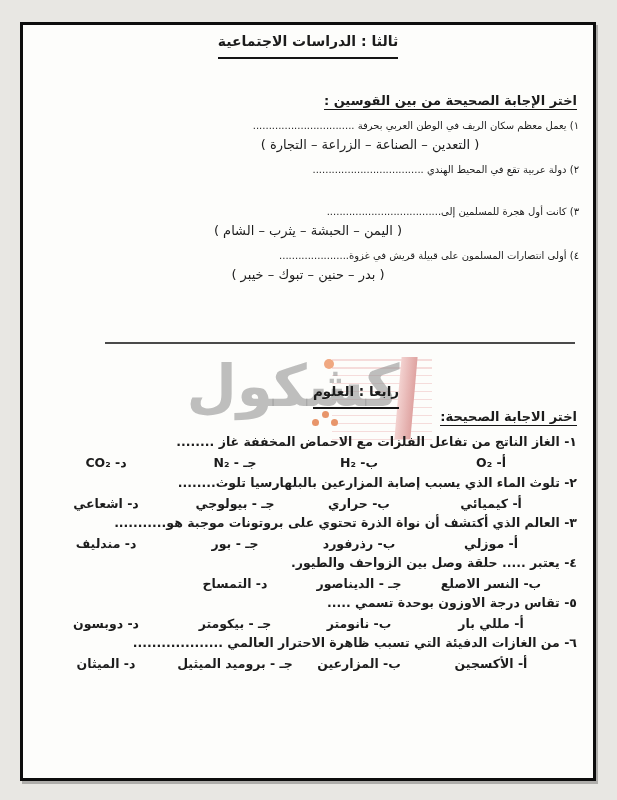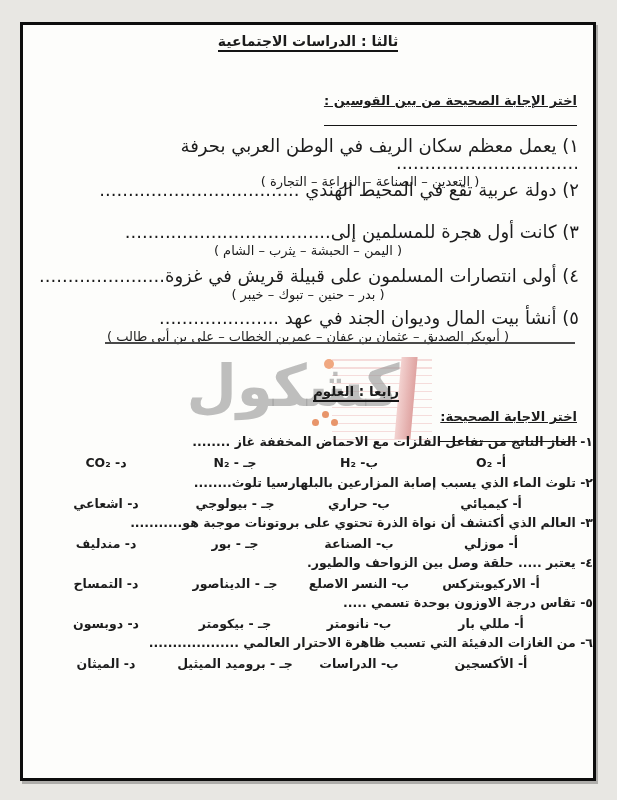--- a/index.html
+++ b/index.html
@@ -13,28 +13,28 @@
   }
   .page{
     position:absolute;left:20px;top:22px;
     width:570px;height:753px;
     background:#fdfdfb;
     border:3px solid #0d0d0d;
     box-shadow:2px 3px 0 rgba(0,0,0,0.25);
   }
   .abs{position:absolute;}
   .center-row{width:100%;text-align:center;}
-  .underlined{border-bottom:2px solid #151515;padding-bottom:1px;display:inline-block;}
+  .underlined{border-bottom:2px solid #151515;padding-bottom:8px;display:inline-block;}
   .sec-title{font-weight:bold;font-size:14px;}
   .instr{font-weight:bold;font-size:13px;}
-  .instr span{border-bottom:1.6px solid #151515;padding-bottom:17px;display:inline-block;text-decoration:underline;}
+  .instr span{border-bottom:1.6px solid #151515;padding-bottom:1px;display:inline-block;}
 
   
   .sq{width:100%;}
-  .sq-text{text-align:right;padding-right:14px;font-size:18px;line-height:17px;margin-top:20px;}
+  .sq-text{text-align:right;padding-right:14px;font-size:10px;line-height:17px;}
   .sq-opts{text-align:center;font-size:13px;line-height:17px;margin-top:2px;}
   .shift-r{transform:translateX(62px);}
 
   .divider{border-top:2px solid #4a4a4a;height:0;}
 
   
   .watermark{pointer-events:none;}
   .wm-lines{
     position:absolute;left:196px;top:10px;width:100px;height:82px;
     background:repeating-linear-gradient(to bottom,rgba(236,180,180,0.45) 0 1.5px,rgba(255,255,255,0) 1.5px 8px);
@@ -51,21 +51,21 @@
     text-align:center;letter-spacing:4px;
   }
   .wm-dot-top{position:absolute;left:188px;top:10px;width:10px;height:10px;border-radius:50%;background:#f0a881;}
   .wm-dots{position:absolute;left:176px;top:62px;width:28px;height:16px;}
   .wm-dots i{position:absolute;width:7px;height:7px;border-radius:50%;background:#e8956a;}
   .wm-dots i:nth-child(1){left:10px;top:0;}
   .wm-dots i:nth-child(2){left:0;top:8px;}
   .wm-dots i:nth-child(3){left:19px;top:8px;}
 
   
-  .scq-text{text-align:right;padding-right:0;font-weight:bold;font-size:12.5px;line-height:16px;}
+  .scq-text{text-align:right;padding-right:16px;font-weight:bold;font-size:12.5px;line-height:16px;}
   .scq-opts{display:flex;margin-top:5px;padding-right:26px;font-weight:bold;font-size:12.5px;}
   .scq-opts .opt{text-align:center;}
   .scq-opts .opt:nth-child(1){width:152px;}
   .scq-opts .opt:nth-child(2){width:112px;}
   .scq-opts .opt:nth-child(3){width:136px;}
   .scq-opts .opt:nth-child(4){width:122px;}
 </style>
 </head>
 <body>
 
@@ -91,24 +91,20 @@
   <div class="abs sq" style="top:178px;">
     <div class="sq-text">٣) كانت أول هجرة للمسلمين إلى....................................</div>
     <div class="sq-opts">( اليمن – الحبشة – يثرب – الشام )</div>
   </div>
 
   <div class="abs sq" style="top:222px;padding-left:34px;">
     <div class="sq-text">٤) أولى انتصارات المسلمون على قبيلة قريش في غزوة......................</div>
     <div class="sq-opts">( بدر – حنين – تبوك – خيبر )</div>
   </div>
 
-  <div class="abs sq" style="top:264px;">
-    <div class="sq-text">٥) أنشأ بيت المال وديوان الجند في عهد .....................</div>
-    <div class="sq-opts">( أبوبكر الصديق – عثمان بن عفان – عمرين الخطاب – علي بن أبي طالب )</div>
-  </div>
 
   <div class="abs divider" style="top:317px;left:82px;width:470px;"></div>
 
   <div class="abs watermark" style="top:324px;left:113px;width:312px;height:125px;">
     <div class="wm-lines"></div>
     <div class="wm-bar"></div>
     <div class="wm-text">كشكول</div>
     <div class="wm-dot-top"></div>
     <div class="wm-dots">
         <i></i>
@@ -142,49 +138,48 @@
       <div class="opt">ب- حراري</div>
       <div class="opt">جـ - بيولوجي</div>
       <div class="opt">د- اشعاعي</div>
     </div>
   </div>
 
   <div class="abs" style="top:490px;width:100%;">
     <div class="scq-text">٣- العالم الذي أكتشف أن نواة الذرة تحتوي على بروتونات موجبة هو...........</div>
     <div class="scq-opts">
       <div class="opt">أ- موزلي</div>
-      <div class="opt">ب- الصناعة</div>
+      <div class="opt">ب- رذرفورد</div>
       <div class="opt">جـ - بور</div>
       <div class="opt">د- مندليف</div>
     </div>
   </div>
 
   <div class="abs" style="top:530px;width:100%;">
     <div class="scq-text">٤- يعتبر ..... حلقة وصل بين الزواحف والطيور.</div>
     <div class="scq-opts">
-      <div class="opt">أ- الاركيوبتركس</div>
       <div class="opt">ب- النسر الاصلع</div>
       <div class="opt">جـ - الديناصور</div>
       <div class="opt">د- التمساح</div>
     </div>
   </div>
 
   <div class="abs" style="top:570px;width:100%;">
     <div class="scq-text">٥- تقاس درجة الاوزون بوحدة تسمي .....</div>
     <div class="scq-opts">
       <div class="opt">أ- مللي بار</div>
       <div class="opt">ب- نانومتر</div>
       <div class="opt">جـ - بيكومتر</div>
       <div class="opt">د- دوبسون</div>
     </div>
   </div>
 
   <div class="abs" style="top:610px;width:100%;">
     <div class="scq-text">٦- من الغازات الدفيئة التي تسبب ظاهرة الاحترار العالمي ...................</div>
     <div class="scq-opts">
       <div class="opt">أ- الأكسجين</div>
-      <div class="opt">ب- الدراسات</div>
+      <div class="opt">ب- المزارعين</div>
       <div class="opt">جـ - بروميد الميثيل</div>
       <div class="opt">د- الميثان</div>
     </div>
   </div>
 
 </div>
 
 </body></html>

